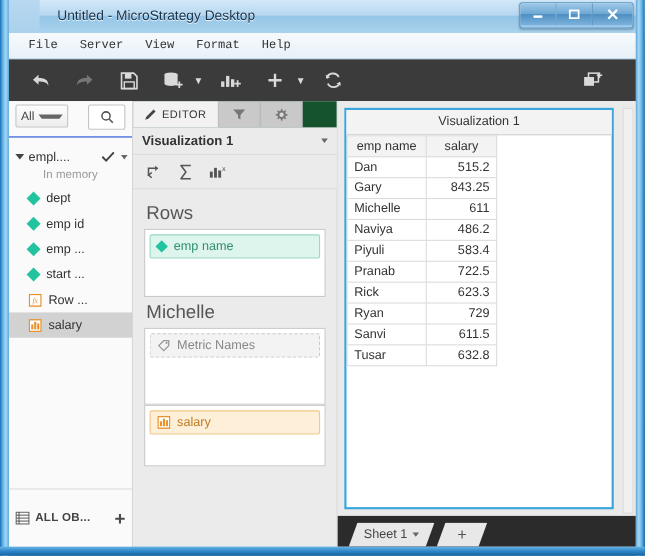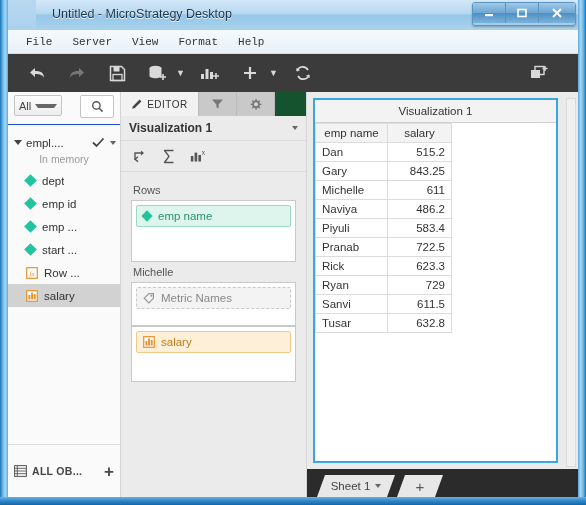--- a/index.html
+++ b/index.html
@@ -159,26 +159,26 @@
     height:24px;display:flex;align-items:center;padding:0 8px;
     background:#ebebeb;font-size:12px;font-weight:bold;color:#333;
     border-bottom:1px solid #dcdcdc;
   }
   .ed-title span:first-child{flex:1;}
   .ed-icons{
     height:30px;display:flex;align-items:center;gap:14px;padding:0 12px;
     border-bottom:1px solid #dcdcdc;background:#ebebeb;
   }
   .ed-body{flex:1;padding:8px 10px 0 10px;box-sizing:border-box;}
-  .shelf-label{font-size:11px;color:#555;margin:4px 0 4px 2px;}
+  .shelf-label{font-size:17px;color:#555;margin:4px 0 4px 2px;}
   .shelf-box{
     background:#fff;border:1px solid #c9c9c9;box-sizing:border-box;padding:4px;
   }
   .shelf-box.rows{height:62px;}
-  .shelf-box.cols{height:44px;}
+  .shelf-box.cols{height:70px;}
   .shelf-box.metrics{height:56px;}
   .chip{
     height:22px;display:flex;align-items:center;padding:0 6px;border-radius:2px;
     font-size:11.5px;box-sizing:border-box;
   }
   .chip.attr{background:#ddf5ec;border:1px solid #9bd9c3;color:#2f8f72;}
   .chip.gray{background:#f3f3f3;border:1px dashed #c9c9c9;color:#888;}
   .chip.metric{background:#fdefd8;border:1px solid #f0c987;color:#c07b1e;}
   .chip .diamond{width:8px;height:8px;background:#22c4a0;}
   .chip-label{white-space:nowrap;overflow:hidden;}

